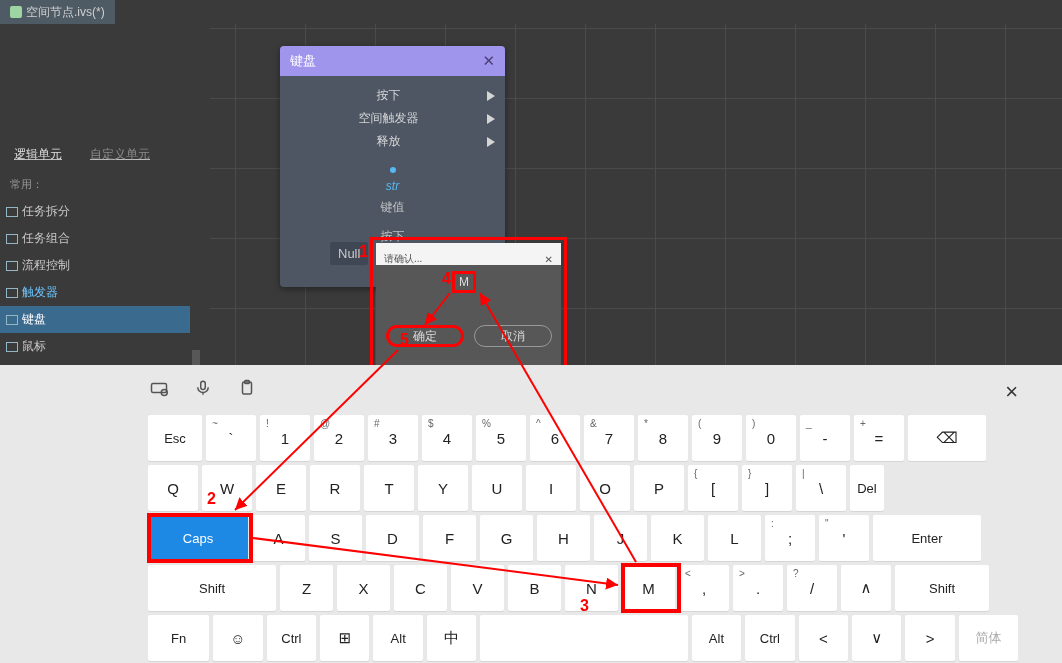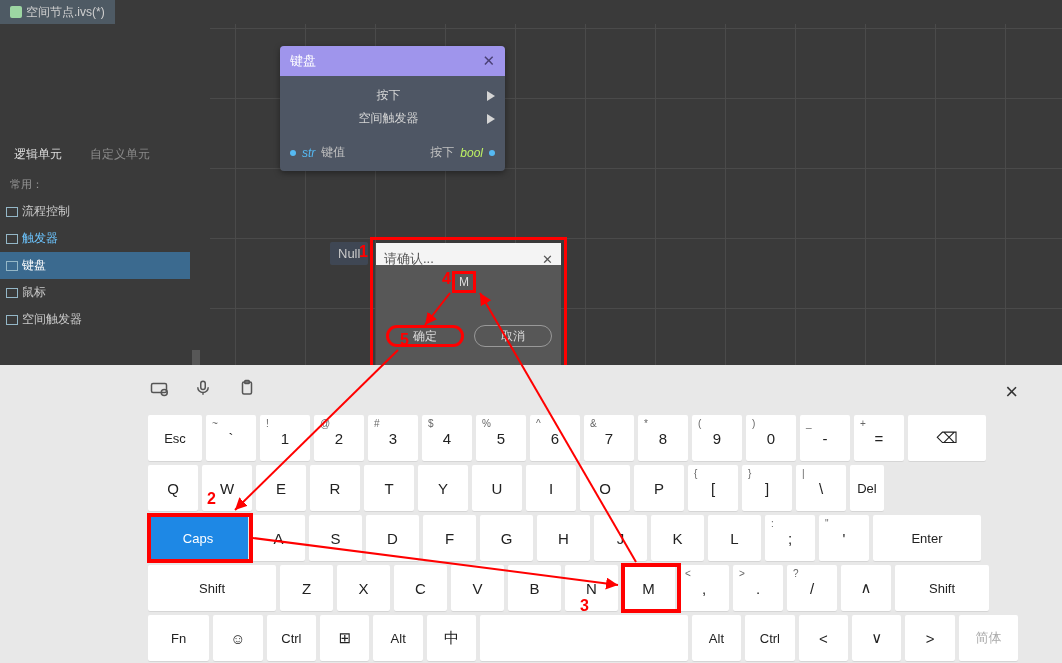--- a/index.html
+++ b/index.html
@@ -2,21 +2,21 @@
 <html><head>
 <meta charset="utf-8">
 <style>
   * { box-sizing: border-box; margin: 0; padding: 0; font-family: "Microsoft YaHei", Arial, sans-serif; }
   html, body { width: 1062px; height: 663px; overflow: hidden; background: #e8e8e8; }
   .editor-area { position: absolute; left: 0; top: 0; width: 1062px; height: 365px; background: #3a3a3a; }
   .tab-strip { position: absolute; left: 0; top: 0; height: 24px; display: flex; }
   .tab { background: #4e5a64; color: #d0d0d0; font-size: 12px; padding: 4px 10px; display: flex; align-items: center; gap: 4px; }
   .tab .ico { width: 12px; height: 12px; background: #9dd6a3; border-radius: 2px; }
   .side-panel { position: absolute; left: 0; top: 140px; width: 210px; }
-  .side-tabs { display: flex; font-size: 12px; color: #bcbcbc; }
+  .side-tabs { display: flex; font-size: 12px; color: #bcbcbc; text-decoration: underline; }
   .side-tab { padding: 6px 14px; }
   .side-tab.active { background: #3a3a3a; color: #dedede; }
   .side-tab.in { color: #8a8a8a; }
   .side-label { font-size: 11px; color: #999; padding: 8px 10px 6px; }
   .side-list { width: 190px; }
   .side-item { font-size: 12px; color: #cacaca; padding: 5px 8px 5px 22px; display: flex; align-items: center; gap: 6px; position: relative; }
   .side-item .glyph { position: absolute; left: 6px; width: 12px; height: 10px; border: 1px solid #94b7c7; }
   .side-item.sel { background: #3b6a8f; color: #fff; }
   .side-item.hi { color: #6cc5ff; }
   .sb-track { position: absolute; left: 192px; top: 210px; width: 8px; height: 150px; background: #303030; }
@@ -30,28 +30,28 @@
     background-position: 25px 4px;
   }
 
   .node { position: absolute; left: 70px; top: 22px; width: 225px; background: #4e5664; border-radius: 4px; box-shadow: 0 2px 6px rgba(0,0,0,.4); }
   .node-title { background: #9f95ec; color: #fff; font-size: 13px; padding: 6px 10px; border-radius: 4px 4px 0 0; display: flex; justify-content: space-between; align-items: center; }
   .node-title .x { font-size: 15px; color: #4a4075; }
   .node-body { padding: 8px 10px; color: #d5d5d5; font-size: 12px; }
   .nrow { display: flex; justify-content: space-between; align-items: center; padding: 3px 0; }
   .play { width: 0; height: 0; border-top: 5px solid transparent; border-bottom: 5px solid transparent; border-left: 8px solid #fff; }
   .play.sm { border-left-color: #d5d5d5; }
-  .nfoot { display: flex; align-items: center; gap: 6px; padding: 6px 10px 10px; font-size: 12px; color: #c0c0c0; }
+  .nfoot { display: flex; align-items: center; gap: 6px; padding: 6px 10px 10px; font-size: 12px; color: #c0c0c0; flex-direction: column; }
   .dot { width: 6px; height: 6px; background: #55b9f3; border-radius: 50%; }
   .txt-str { color: #55b9f3; font-style: italic; }
   .txt-bool { color: #bef264; font-style: italic; }
   .nullpill { position: absolute; left: 120px; top: 218px; background: #3f4754; color: #c9c9c9; padding: 4px 8px; border-radius: 2px; font-size: 13px; }
 
   .dialog-wrap { position: absolute; left: 370px; top: 237px; width: 197px; height: 135px; border: 3px solid #ff0000; }
-  .dlg-bar { position: absolute; left: 3px; top: 3px; width: 185px; height: 22px; background: #f4f4f4; display: flex; justify-content: space-between; align-items: center; padding: 16px 8px; font-size: 13px; color: #555; }
+  .dlg-bar { position: absolute; left: 3px; top: 3px; width: 185px; height: 22px; background: #f4f4f4; display: flex; justify-content: space-between; align-items: center; padding: 16px 8px; font-size: 10px; color: #555; }
   .dlg-body { position: absolute; left: 3px; top: 25px; width: 185px; height: 102px; background: #575757; }
   .dlg-val { position: absolute; left: 76px; top: 6px; width: 24px; height: 22px; border: 3px solid #ff0000; color: #ddd; font-size: 12px; display: flex; align-items: center; justify-content: center; }
   .dlg-btn { position: absolute; top: 60px; width: 78px; height: 22px; border: 1px solid #999; border-radius: 11px; color: #ddd; font-size: 12px; display: flex; align-items: center; justify-content: center; }
   .dlg-btn.ok { left: 10px; border: 3px solid #ff0000; border-radius: 13px; }
   .dlg-btn.cancel { left: 98px; }
 
   .kbd-area { position: absolute; left: 0; top: 365px; width: 1062px; height: 298px; background: #e8e8e8; }
   .kbd-top { position: absolute; left: 150px; top: 14px; display: flex; gap: 26px; align-items: center; }
   .kbd-close { position: absolute; right: 44px; top: 14px; font-size: 22px; color: #333; }
   .kbd-rows { position: absolute; left: 148px; top: 50px; width: 870px; }
@@ -77,20 +77,28 @@
     </div>
   </div>
 
   <div class="side-panel">
     <div class="side-tabs">
       <div class="side-tab active">逻辑单元</div>
       <div class="side-tab in">自定义单元</div>
     </div>
     <div class="side-label">常用：</div>
     <div class="side-list">
+      <div class="side-item">
+          <span class="glyph"></span>
+          <span>任务拆分</span>
+        </div>
+      <div class="side-item">
+          <span class="glyph"></span>
+          <span>任务组合</span>
+        </div>
       <div class="side-item">
           <span class="glyph"></span>
           <span>流程控制</span>
         </div>
       <div class="side-item hi">
           <span class="glyph"></span>
           <span>触发器</span>
         </div>
       <div class="side-item sel">
           <span class="glyph"></span>
@@ -120,20 +128,25 @@
         <div class="nrow">
             <span></span>
             <span>按下</span>
             <span class="play sm"></span>
           </div>
         <div class="nrow">
             <span></span>
             <span>空间触发器</span>
             <span class="play sm"></span>
           </div>
+        <div class="nrow">
+            <span></span>
+            <span>释放</span>
+            <span class="play sm"></span>
+          </div>
       </div>
       <div class="nfoot">
         <span class="dot"></span>
         <span class="txt-str">str</span>
         <span>键值</span>
         <span style="flex:1"></span>
         <span>按下</span>
         <span class="txt-bool">bool</span>
         <span class="dot"></span>
       </div>

